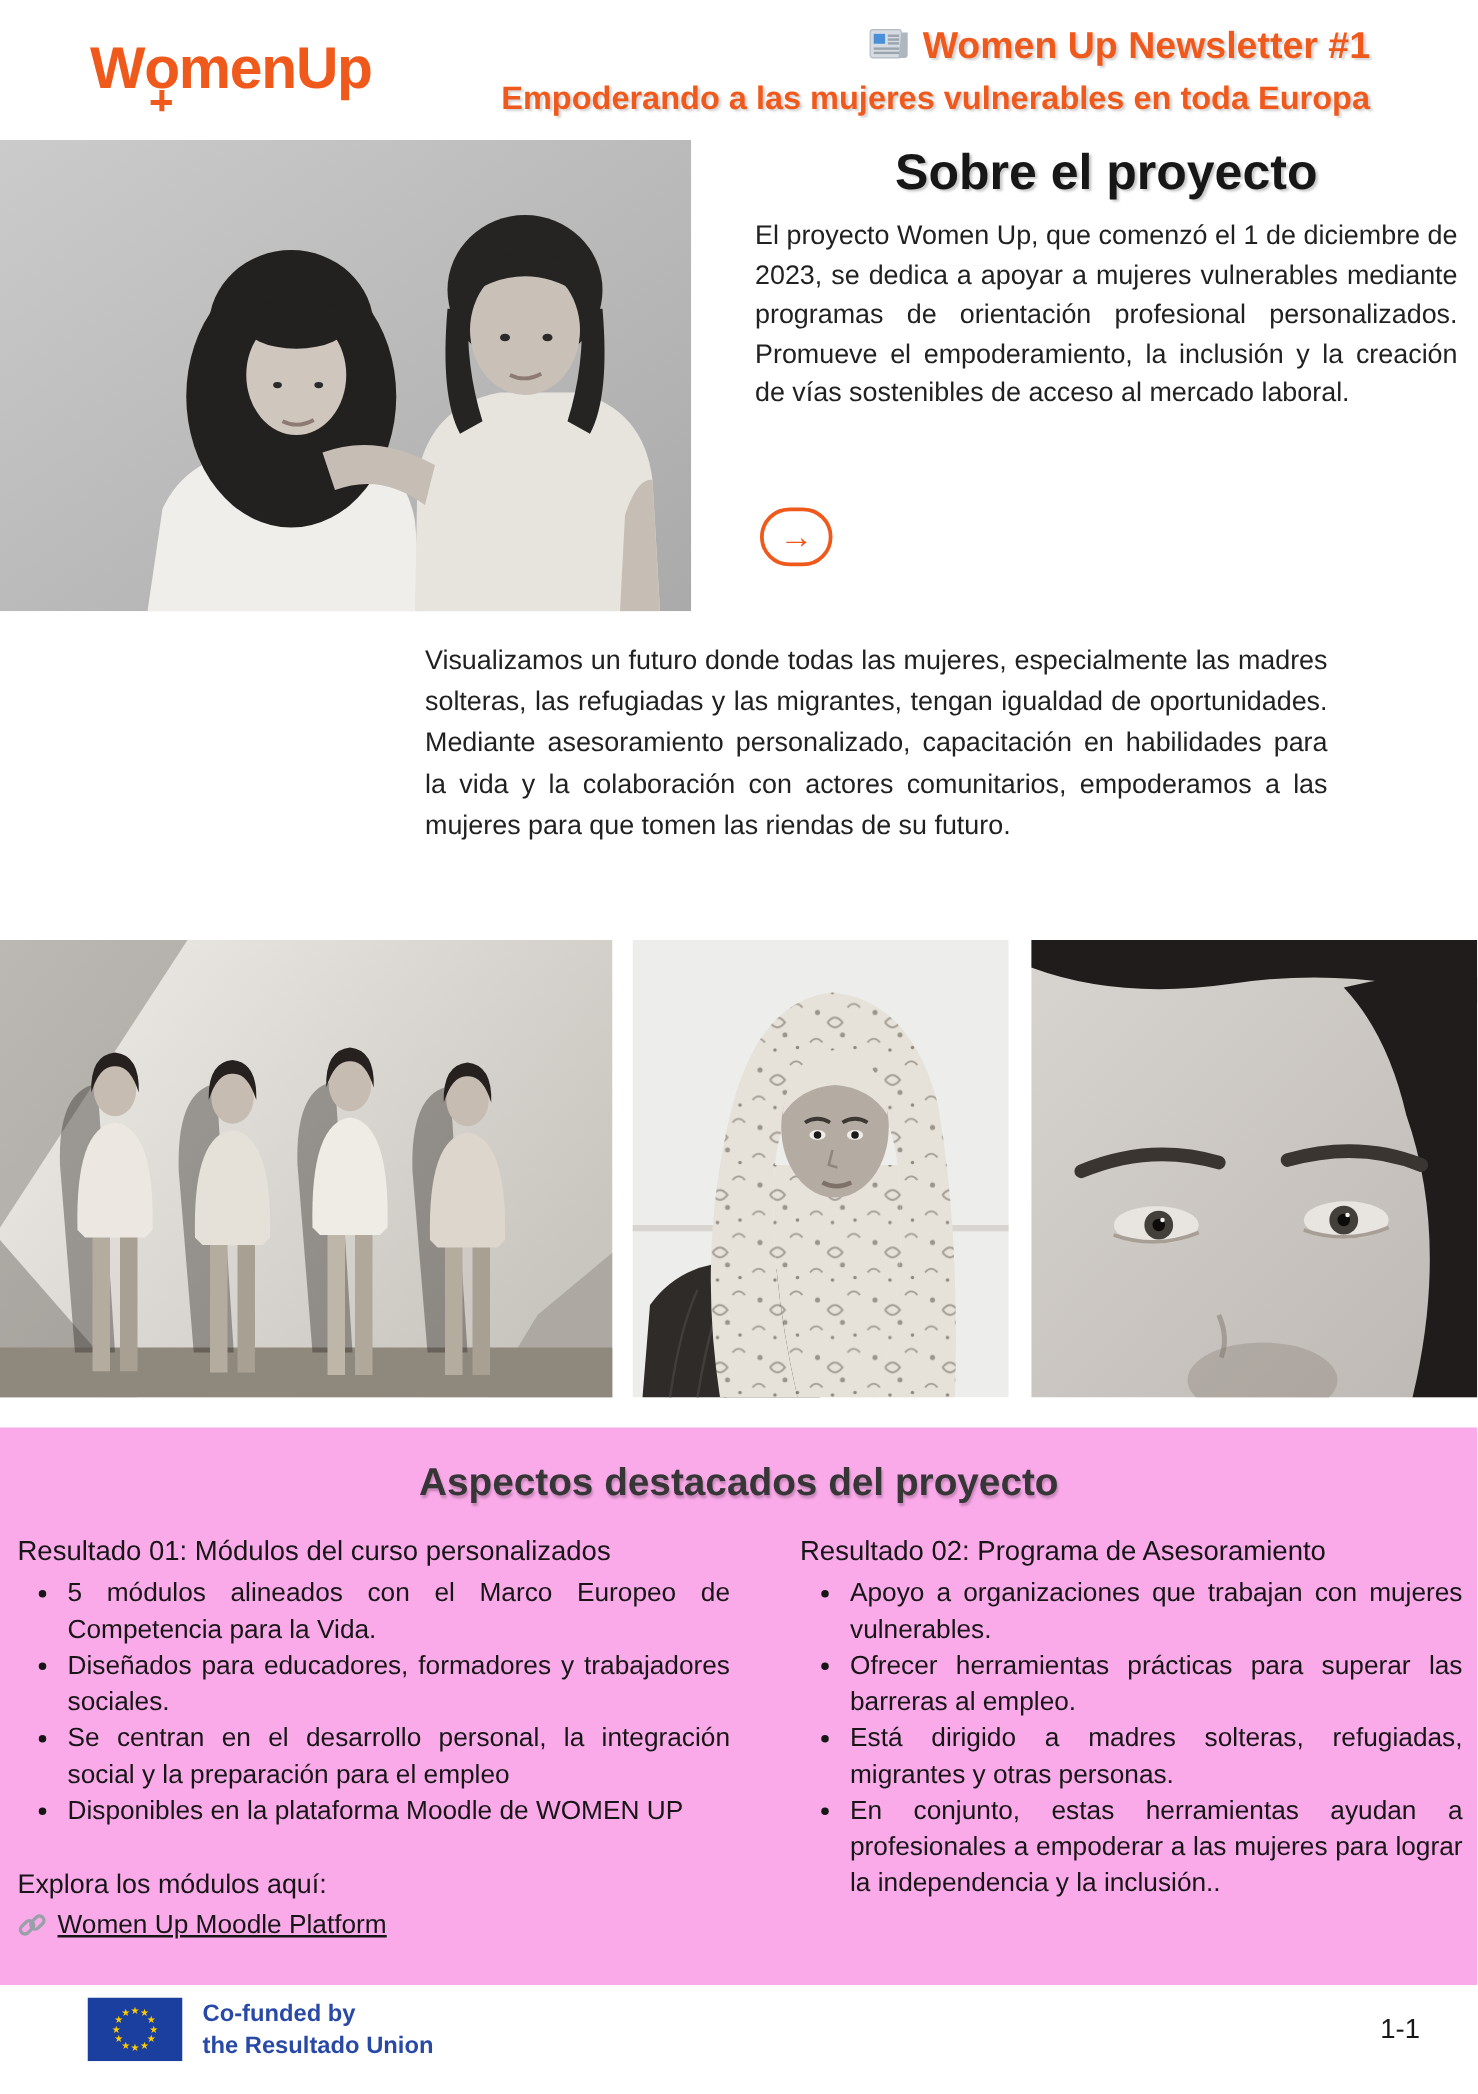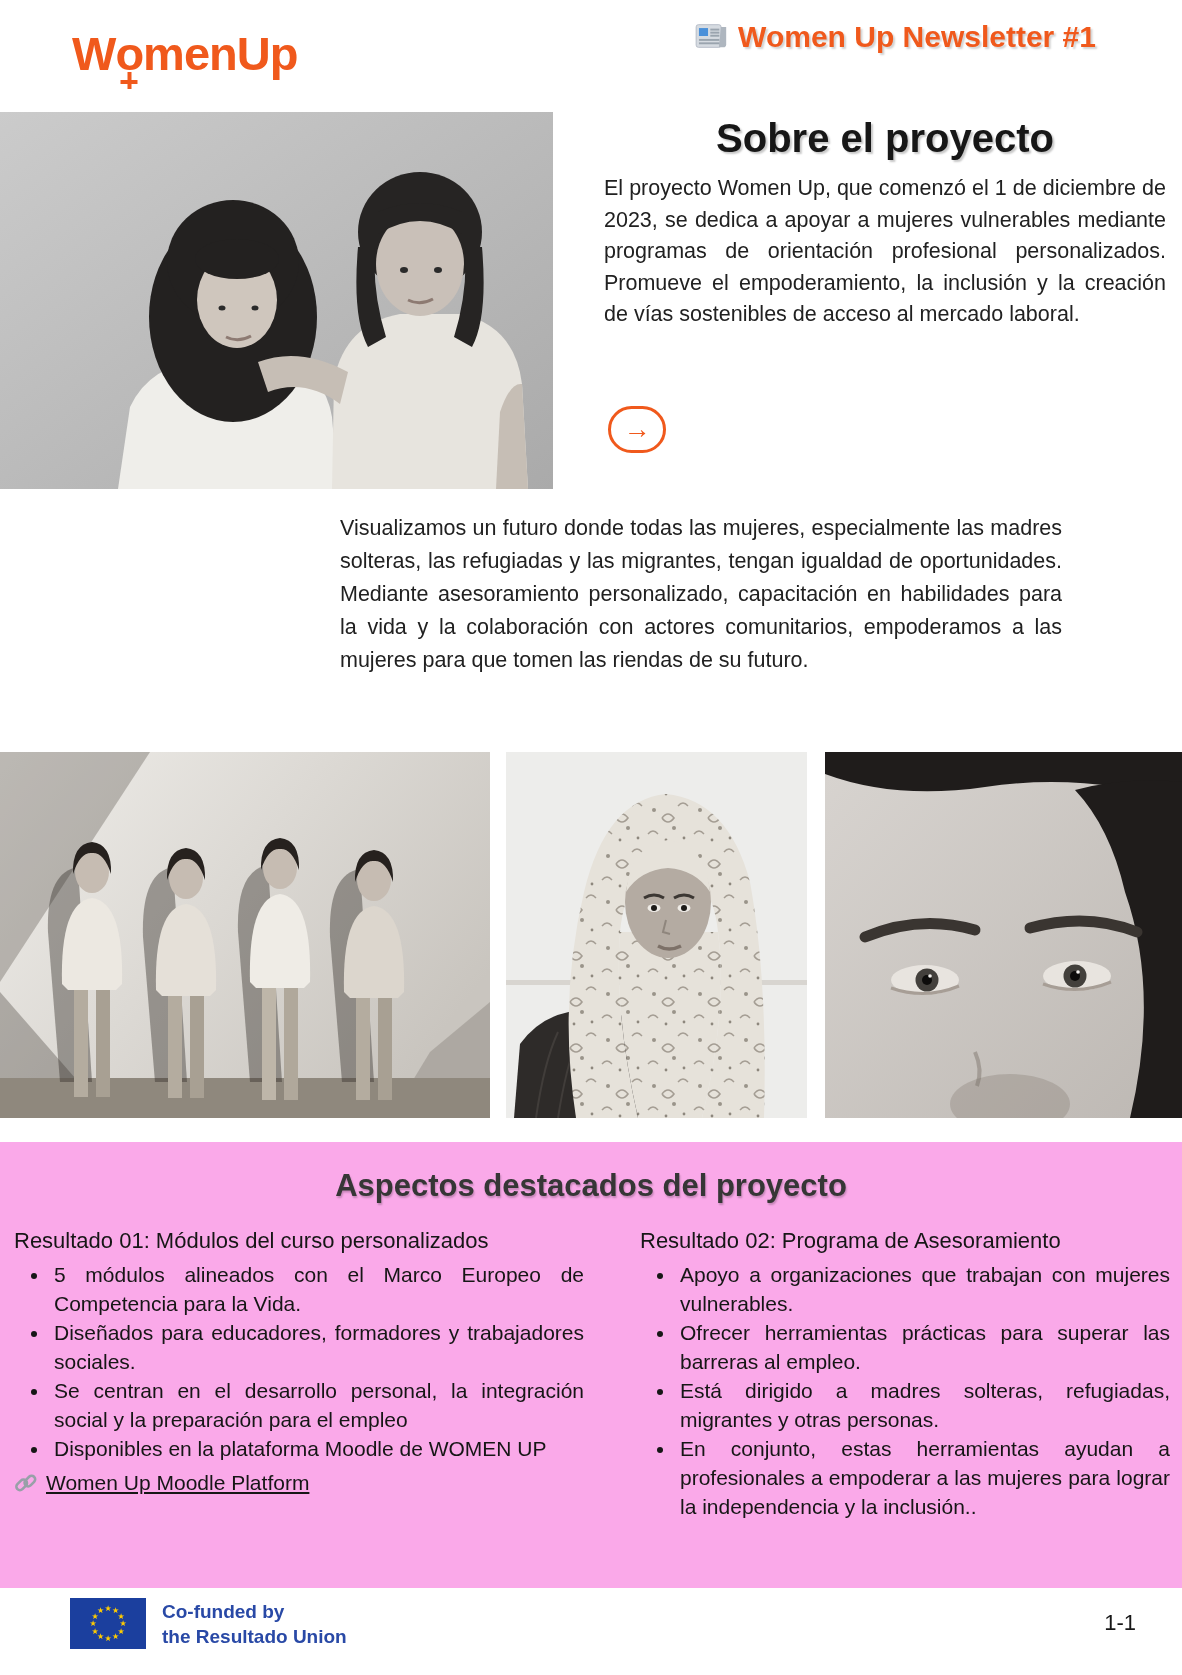--- a/index.html
+++ b/index.html
@@ -76,20 +76,21 @@
           <path d="M23 5 h4.5 v15.5 a2.5 2.5 0 0 1 -2.5 2.5 h-4 z" fill="#aeb6bf"></path>
           <rect x="3.5" y="6" width="8" height="7" fill="#4a90d9"></rect>
           <rect x="13.5" y="6.5" width="8" height="1.7" fill="#9aa4ae"></rect>
           <rect x="13.5" y="9.2" width="8" height="1.7" fill="#9aa4ae"></rect>
           <rect x="13.5" y="11.9" width="8" height="1.7" fill="#9aa4ae"></rect>
           <rect x="3.5" y="15.6" width="18" height="1.7" fill="#9aa4ae"></rect>
           <rect x="3.5" y="18.6" width="18" height="1.7" fill="#9aa4ae"></rect>
         </svg>
       </span><span>Women Up Newsletter #1</span>
     </div>
+    <div class="head-sub">Empoderando a las mujeres vulnerables en toda Europa</div>
   </div>
 
   <div class="photo" style="left:0;top:112px;">
     <svg width="553" height="377" viewBox="0 0 553 377">
       <defs>
         <linearGradient id="bg1" x1="0" y1="0" x2="1" y2="1">
           <stop offset="0" stop-color="#cbcbcb"></stop>
             <stop offset="1" stop-color="#aaaaaa"></stop>
         </linearGradient>
       </defs>
@@ -249,20 +250,21 @@
     <h2>Aspectos destacados del proyecto</h2>
 
     <div class="hl-col c1">
       <p class="col-head">Resultado 01: Módulos del curso personalizados</p>
       <ul>
         <li>5 módulos alineados con el Marco Europeo de Competencia para la Vida.</li>
         <li>Diseñados para educadores, formadores y trabajadores sociales.</li>
         <li>Se centran en el desarrollo personal, la integración social y la preparación para el empleo</li>
         <li>Disponibles en la plataforma Moodle de WOMEN UP</li>
       </ul>
+      <div class="explore">Explora los módulos aquí:</div>
       <div class="explore-link">
         <svg width="24" height="24" viewBox="0 0 22 22">
           <g stroke="#98a0a8" stroke-width="2.4" fill="none">
             <rect x="1.5" y="9.5" width="11" height="6.5" rx="3.2" transform="rotate(-45 7 12.7)"></rect>
             <rect x="9" y="6" width="11" height="6.5" rx="3.2" transform="rotate(-45 14.5 9.2)"></rect>
           </g>
         </svg>
         <a>Women Up Moodle Platform</a>
       </div>
     </div>

